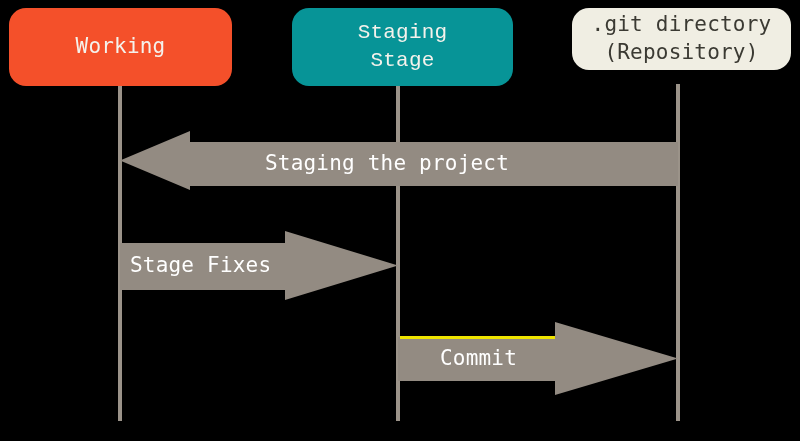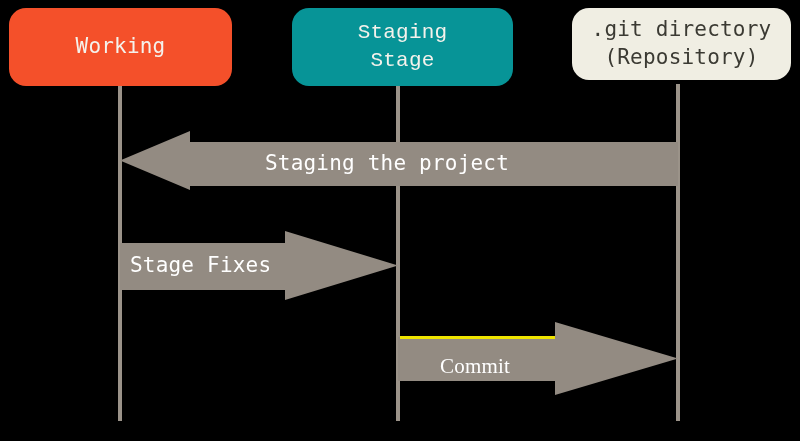--- a/index.html
+++ b/index.html
@@ -38,21 +38,21 @@
     background: #F4502A;
     color: #F4F2EC;
   }
   #box-staging {
     left: 292px; top: 8px; width: 221px; height: 78px;
     background: #079497;
     color: #F4F2EC;
     font-family: Liberation Mono, monospace;
   }
   #box-repository {
-    left: 572px; top: 8px; width: 219px; height: 72px;
+    left: 572px; top: 8px; width: 219px; height: 62px;
     background: #F0EEE3;
     color: #3B3A33;
   }
 
   
   .lifeline {
     position: absolute;
     width: 4px;
     background: #9B9389;
     top: 84px;
@@ -72,21 +72,21 @@
   
   .arrow-label {
     position: absolute;
     color: #FFFFFF;
     font-size: 21px;
     letter-spacing: 0.2px;
     white-space: pre;
   }
   #label-checkout { left: 265px; top: 151px; }
   #label-stage    { left: 130px; top: 253px; }
-  #label-commit   { left: 440px; top: 354px; font-family: Liberation Serif, serif; }
+  #label-commit   { left: 440px; top: 346px; }
 </style>
 </head>
 <body>
 
 <div id="canvas">
 
   <div class="lifeline" id="lifeline-working"></div>
   <div class="lifeline" id="lifeline-staging"></div>
   <div class="lifeline" id="lifeline-repository"></div>
 

